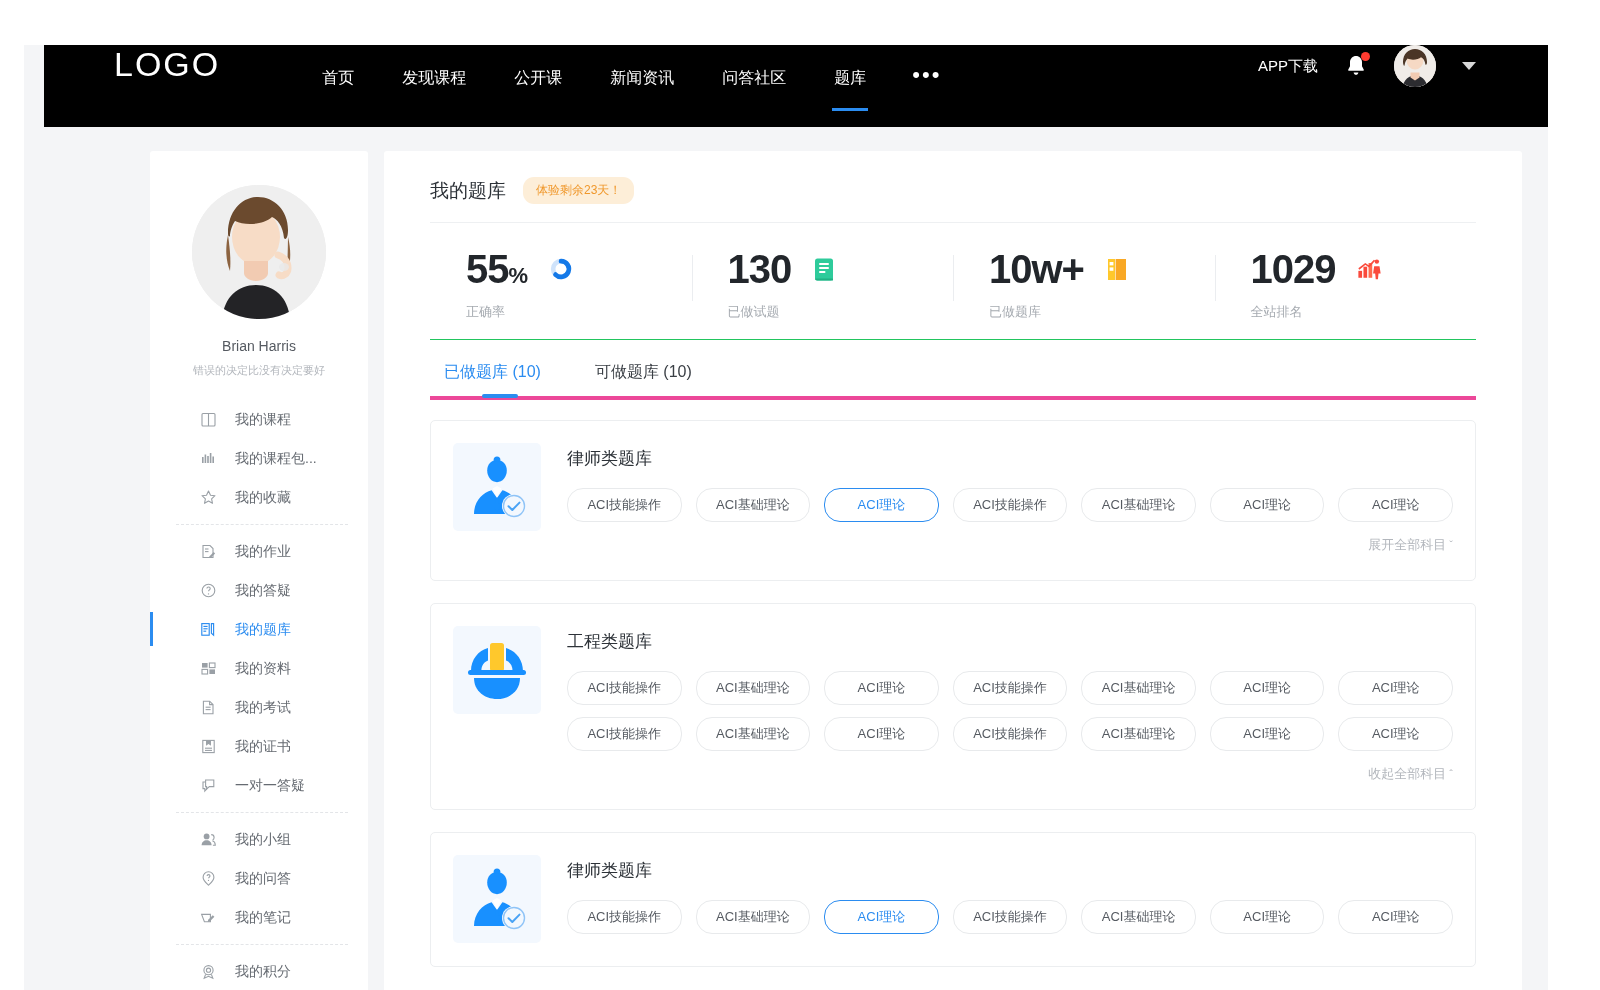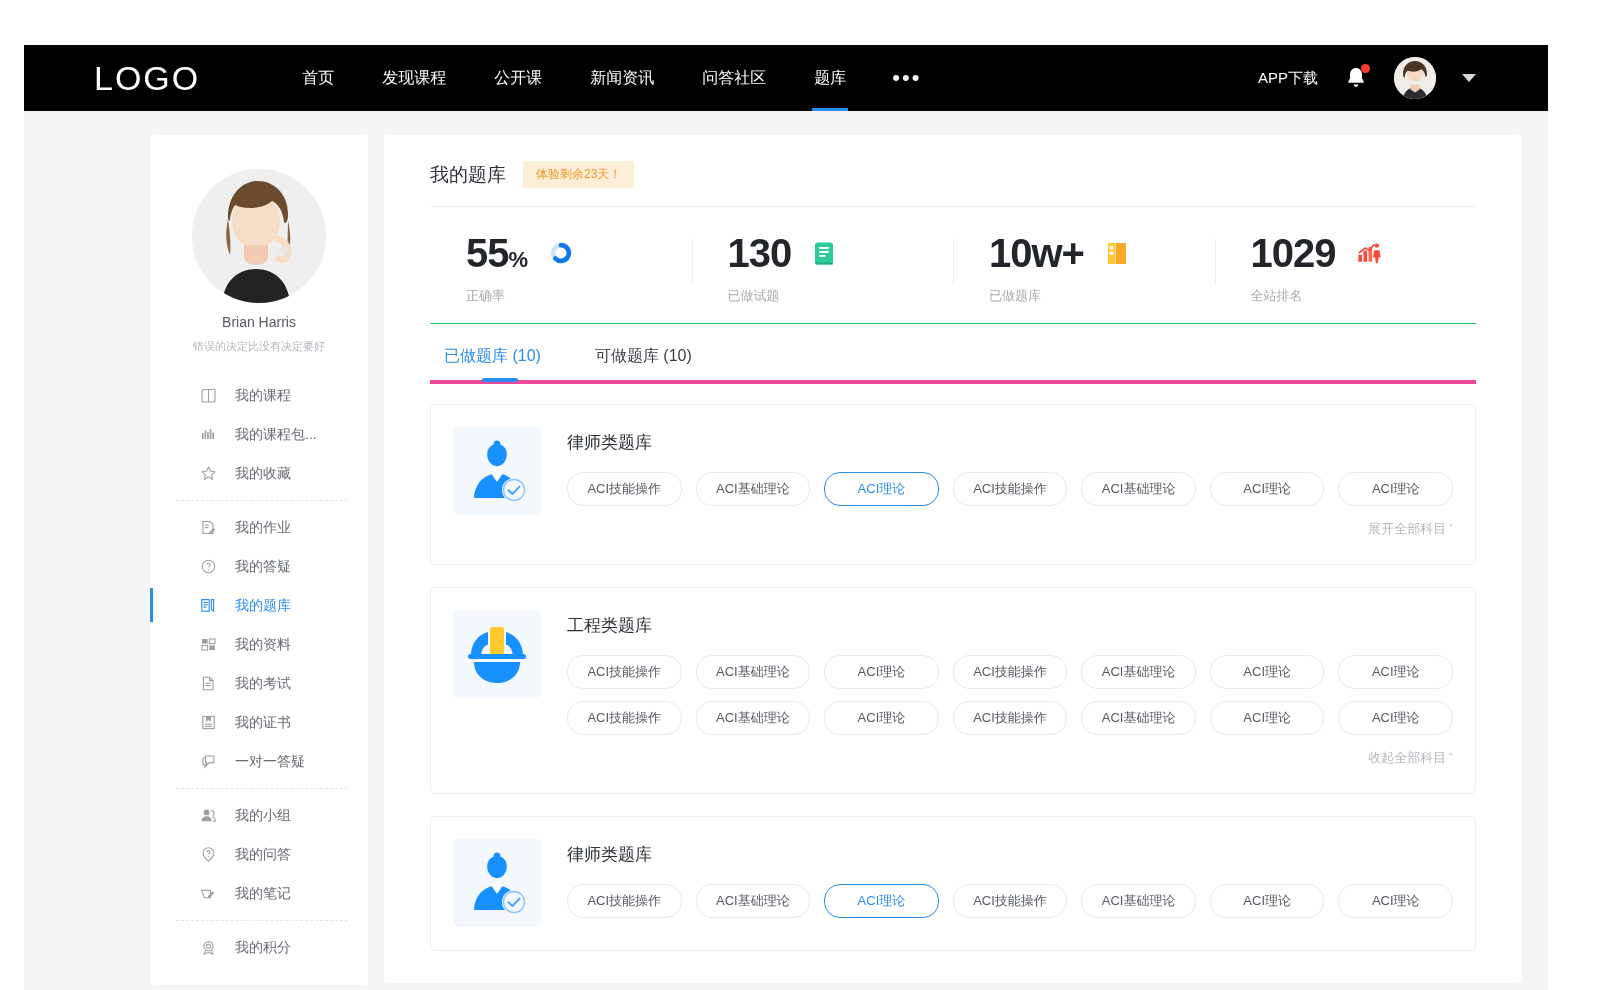--- a/index.html
+++ b/index.html
@@ -12,25 +12,26 @@
   .viewport {
     position: absolute;
     left: 24px; top: 45px;
     width: 1524px; height: 945px;
     background: #f4f5f7;
     overflow: hidden;
   }
 
   
   .topnav {
-    height: 66px;
+    height: 82px;
     background: #000000;
     display: flex;
-    align-items: center;
+    align-items: flex-start;
     position: relative;
+    margin-left: 20px;
   }
   .logo {
     margin-left: 70px;
     color: #ffffff;
     font-size: 34px;
     letter-spacing: 2px;
     font-weight: 400;
     font-family: "Liberation Sans", sans-serif;
   }
   .navlinks {
@@ -112,21 +113,21 @@
   .avatar-big {
     width: 134px; height: 134px;
     border-radius: 50%;
     margin: 0 auto;
     background: #efefef;
     overflow: hidden;
     position: relative;
   }
   .uname {
     text-align: center;
-    margin-top: 11px;
+    margin-top: 19px;
     font-size: 14px;
     color: #555a61;
   }
   .umotto {
     text-align: center;
     margin-top: 9px;
     font-size: 11px;
     color: #b2b6bc;
   }
   .menu { margin-top: 22px; }
@@ -177,21 +178,21 @@
     gap: 17px;
     padding-bottom: 18px;
     border-bottom: 1px solid #eef0f2;
   }
   .page-title { font-size: 19px; color: #2d3238; }
   .trial-badge {
     background: #fdeed8;
     color: #f0982c;
     font-size: 12px;
     padding: 5px 13px;
-    border-radius: 2px;
+    border-radius: 11px;
     text-align: right;
   }
 
   .stats {
     display: flex;
     padding: 26px 0 18px 0;
     border-bottom: 1px solid #22c55e;
   }
   .stat {
     flex: 1;

